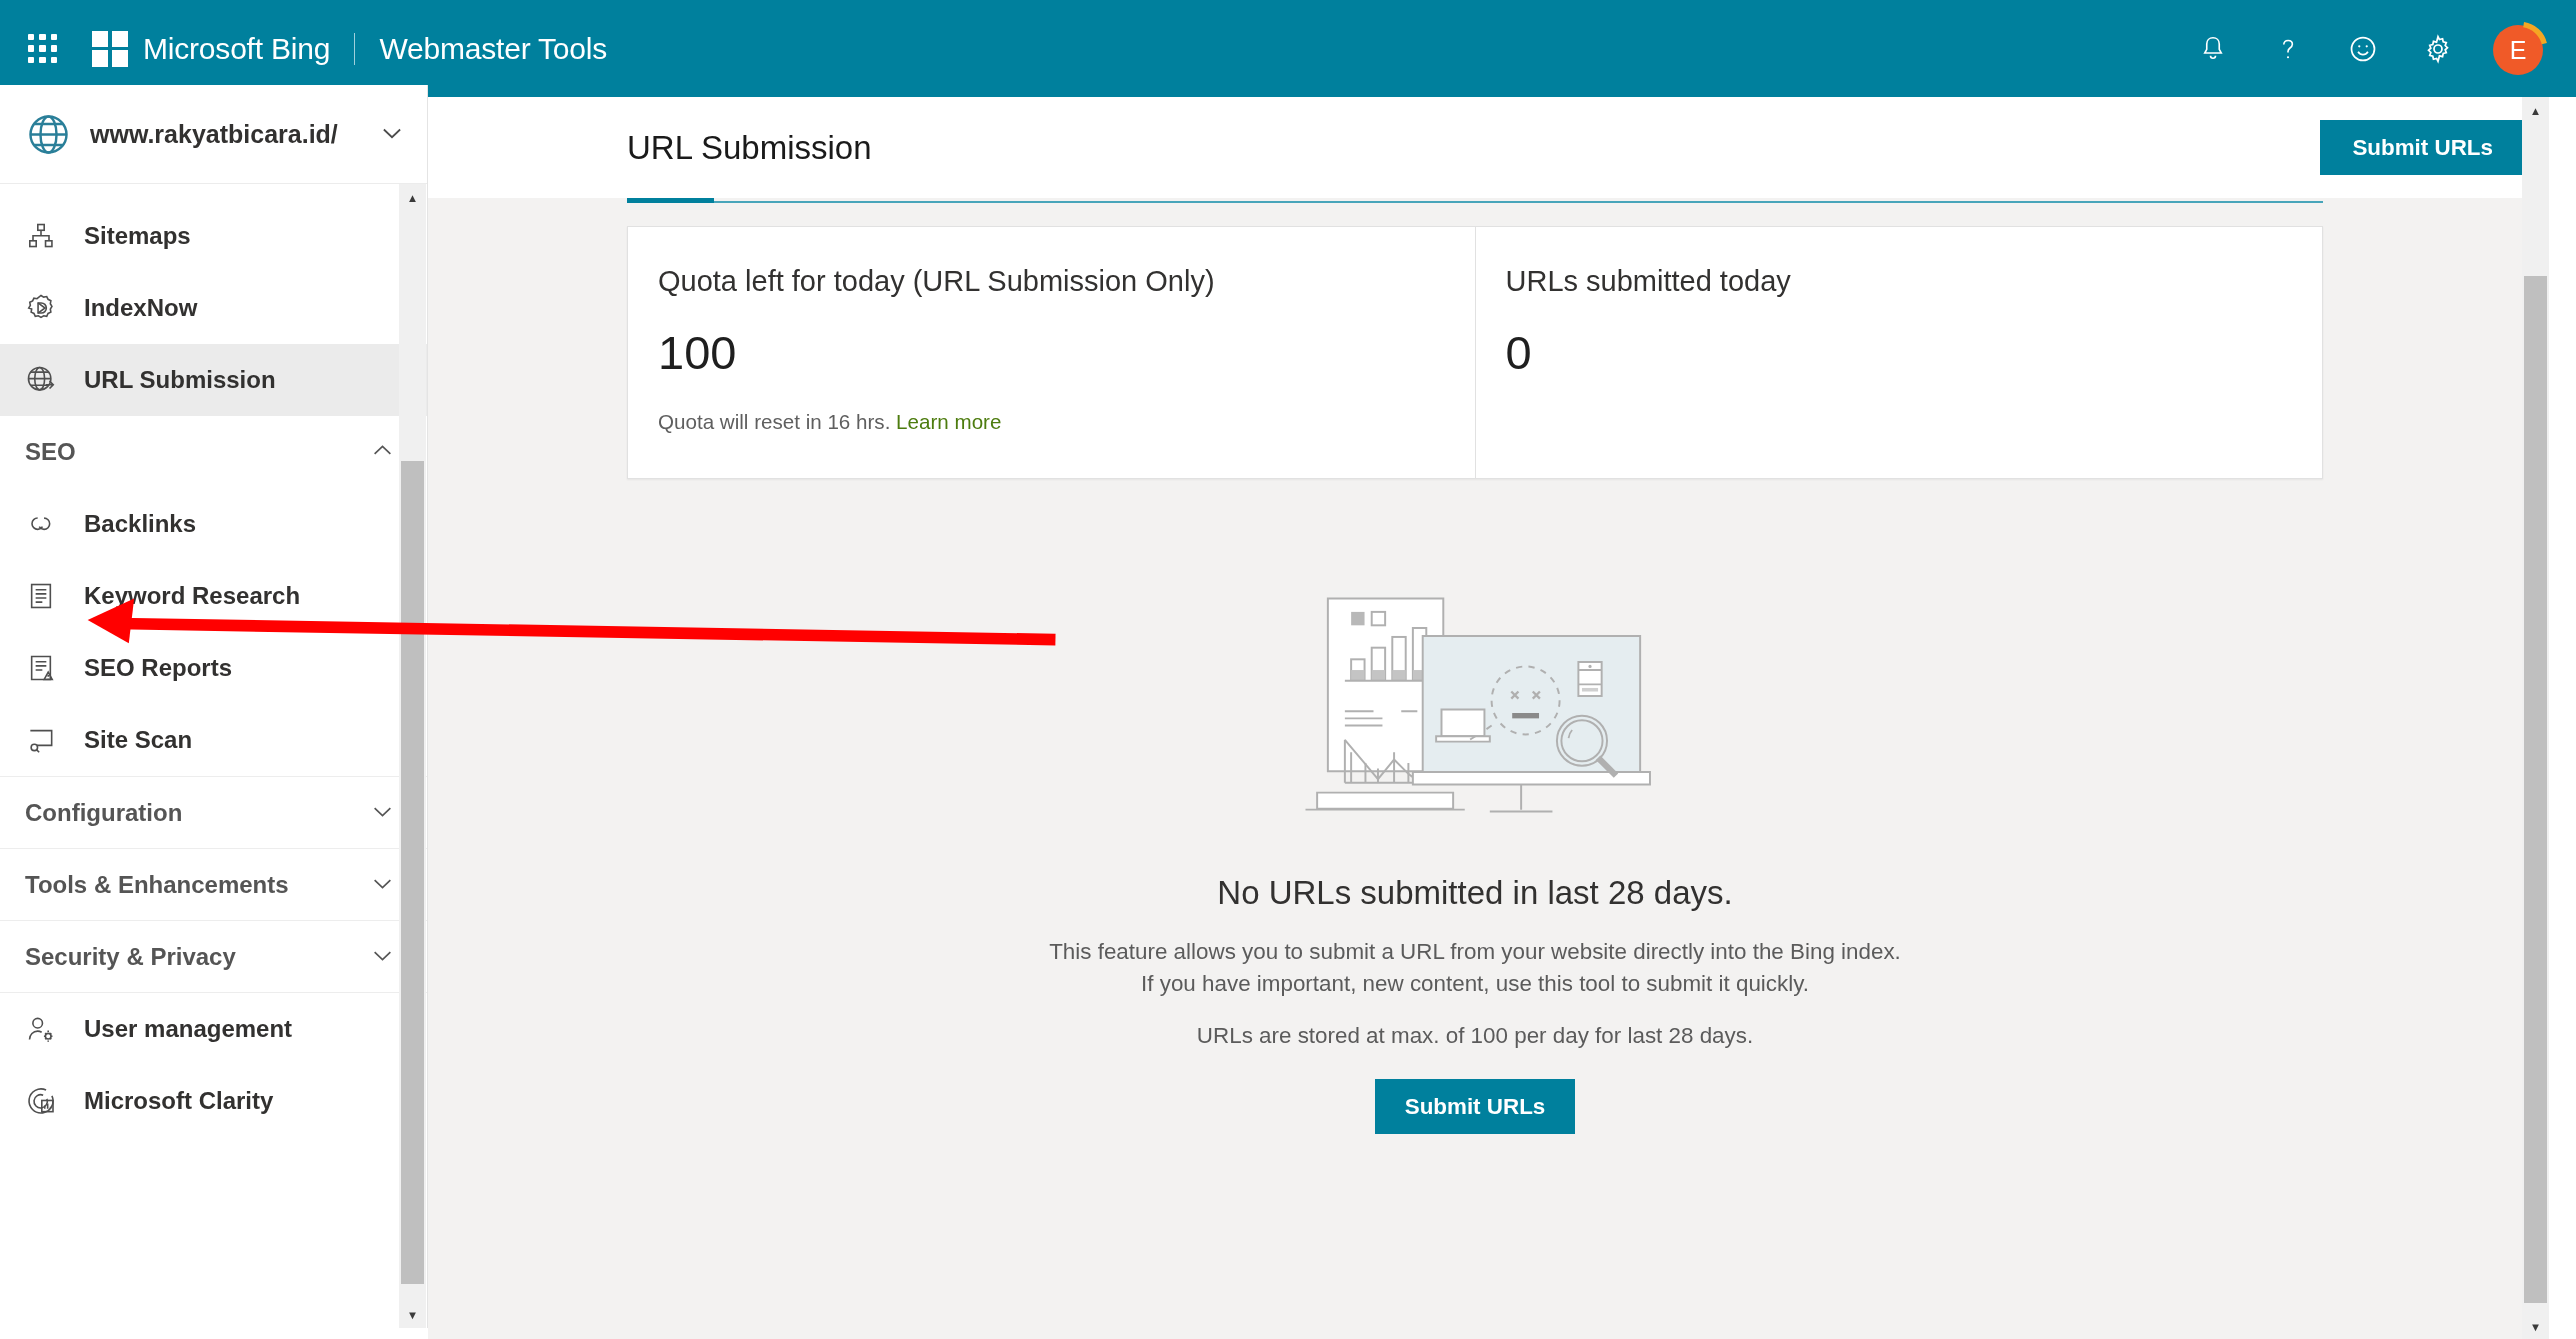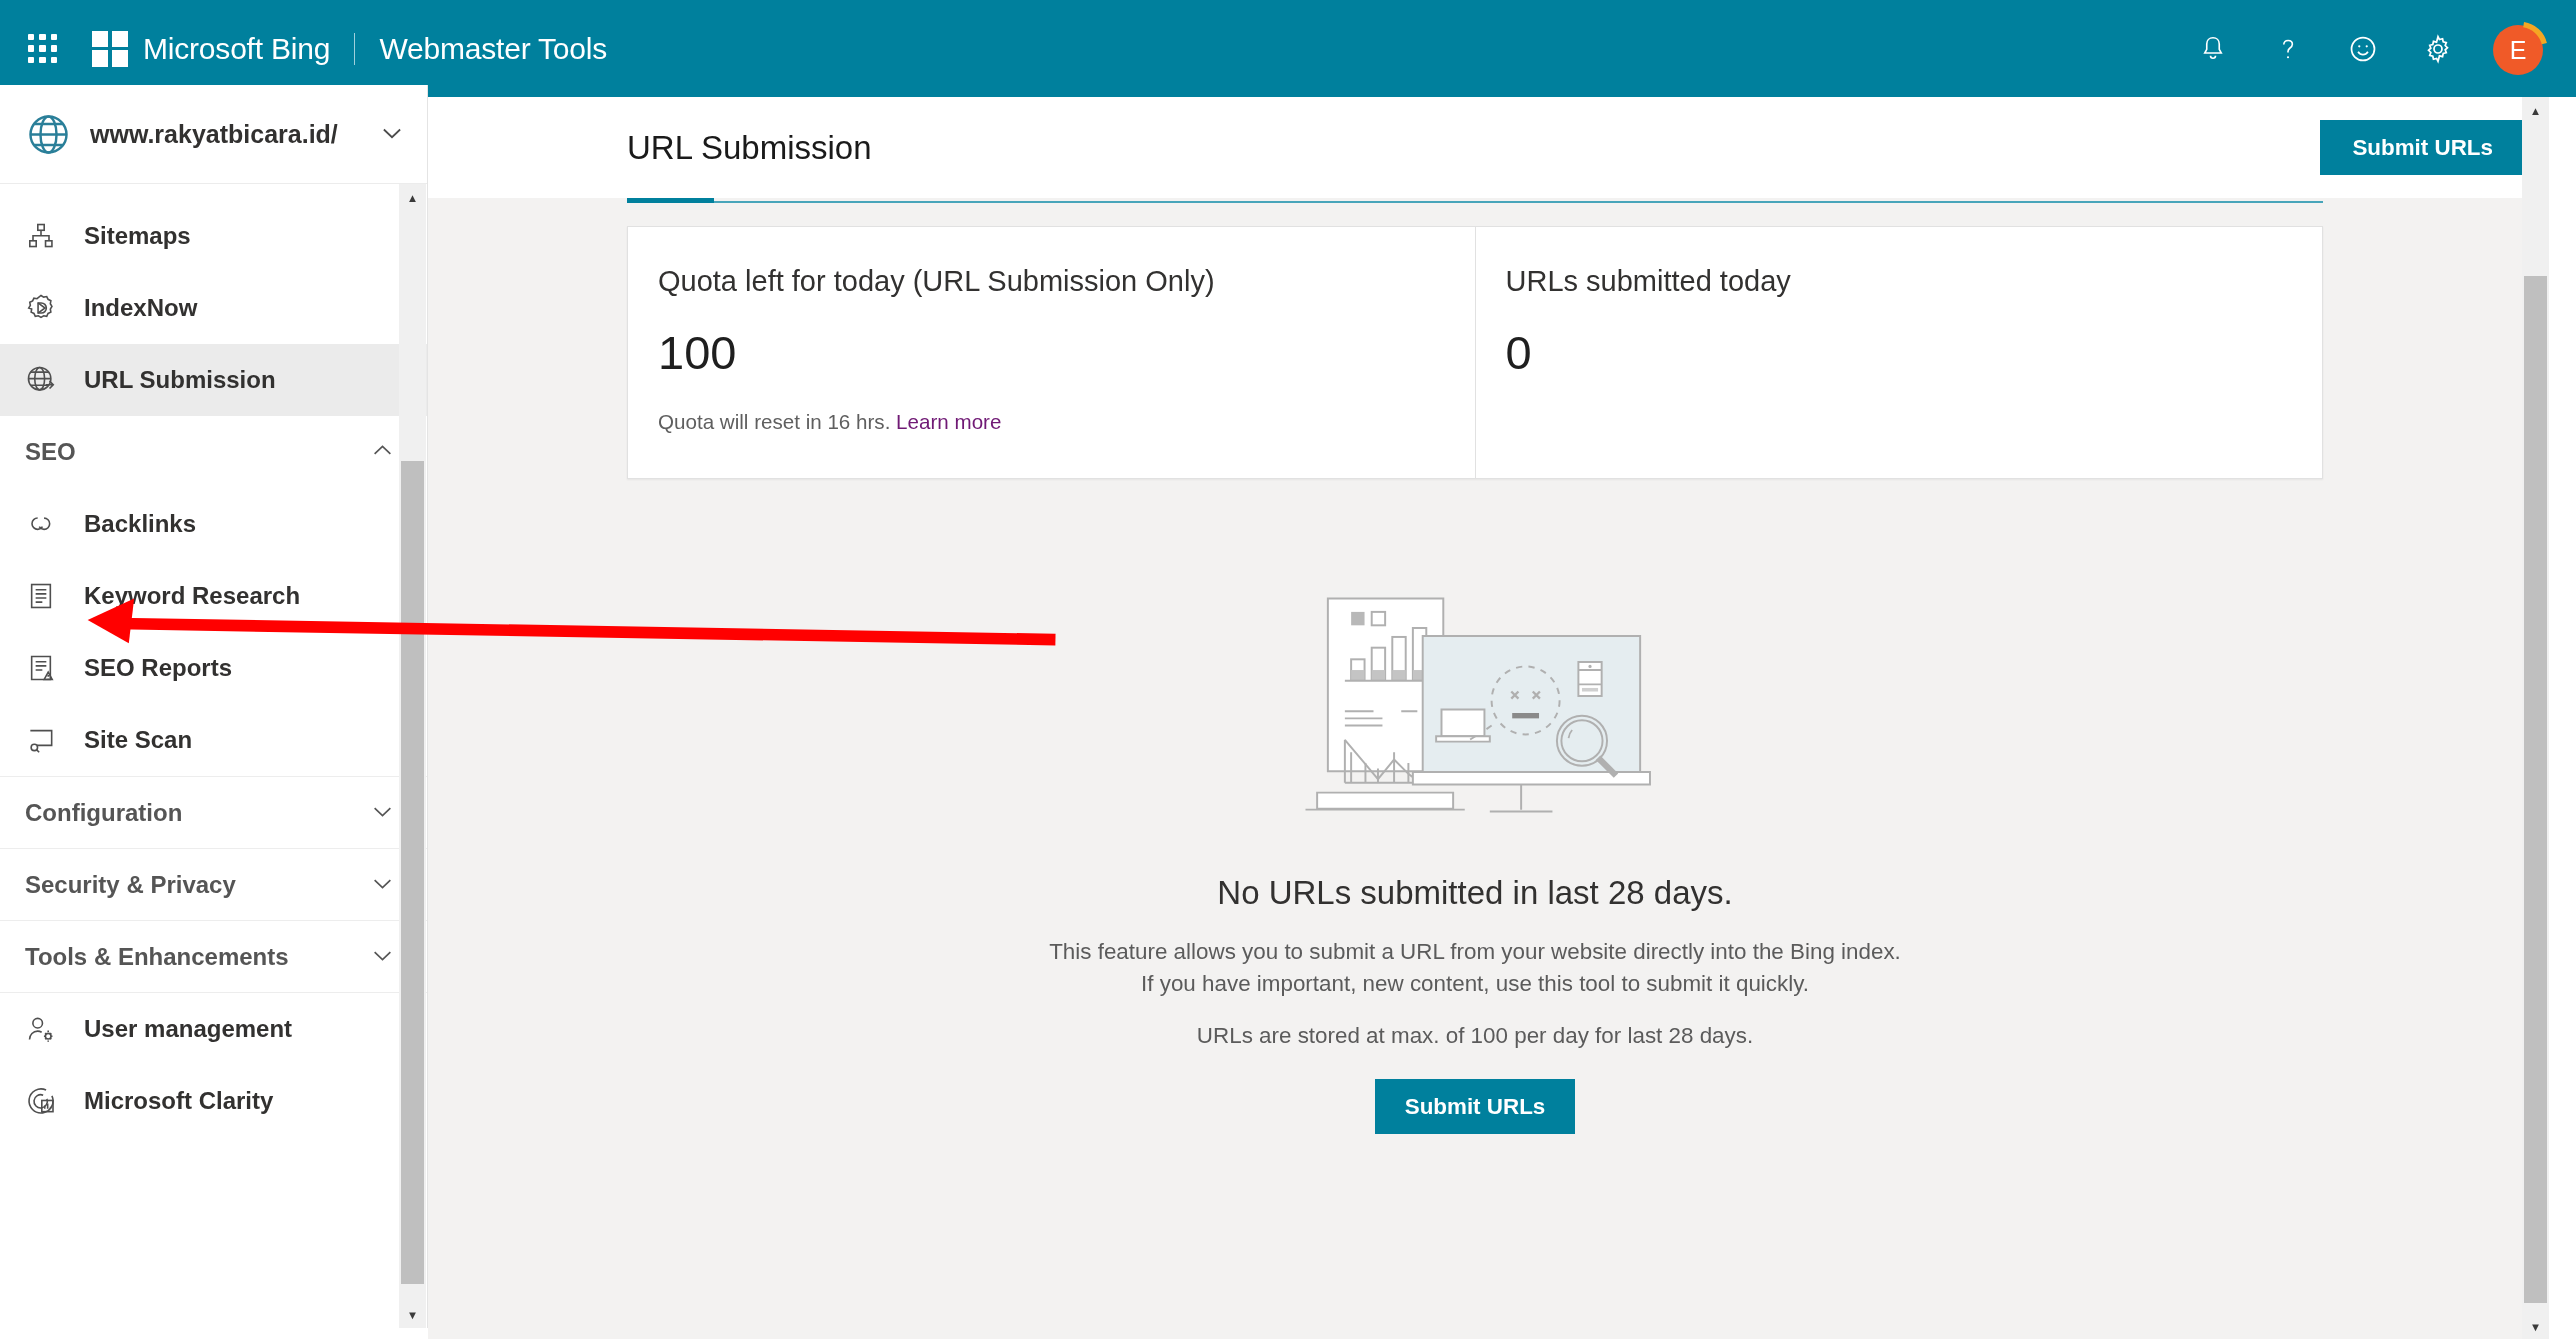--- a/index.html
+++ b/index.html
@@ -166,21 +166,21 @@
   .stat-row {
     display: flex; margin-top: 23px;
     background: #fff; border: 0.9px solid #e1e1e1;
     box-shadow: 0 0.9px 1.8px rgba(0,0,0,0.06);
   }
   .stat-card { flex: 1 1 0; padding: 38px 30px 43px 30px; min-height: 251px; }
   .stat-card + .stat-card { border-left: 0.9px solid #e1e1e1; }
   .stat-title { font-size: 29px; color: #323130; }
   .stat-value { font-size: 47px; color: #1f1f1f; margin-top: 27px; font-weight: 400; }
   .stat-sub { font-size: 20.6px; color: #5f5f5f; margin-top: 30px; }
-  .stat-link { color: #701a75; text-decoration: none; cursor: pointer; }
+  .stat-link { color: #4d7c0f; text-decoration: none; cursor: pointer; }
 
   .empty-state { text-align: center; padding-top: 98px; }
   .empty-illo { display: inline-block; }
   .empty-head {
     font-size: 33px; color: #323130; margin-top: 39px; font-weight: 400;
   }
   .empty-para {
     font-size: 22.4px; color: #5b5b5b; margin-top: 24px; line-height: 1.42;
   }
   .empty-para2 { font-size: 22.4px; color: #5b5b5b; margin-top: 23px; }
@@ -394,30 +394,30 @@
         <div class="nav-group">
           <span class="nav-group-label">Configuration</span>
           <span class="nav-group-caret">
             <svg width="29" height="29" viewBox="0 0 24 24" fill="none" stroke="#555" stroke-width="1.4">
               <path d="M5.5 9.2 12 15.4l6.5-6.2"></path>
             </svg>
           </span>
         </div>
 
         <div class="nav-group">
-          <span class="nav-group-label">Security &amp; Privacy</span>
+          <span class="nav-group-label">Tools &amp; Enhancements</span>
           <span class="nav-group-caret">
             <svg width="29" height="29" viewBox="0 0 24 24" fill="none" stroke="#555" stroke-width="1.4">
               <path d="M5.5 9.2 12 15.4l6.5-6.2"></path>
             </svg>
           </span>
         </div>
 
         <div class="nav-group">
-          <span class="nav-group-label">Tools &amp; Enhancements</span>
+          <span class="nav-group-label">Security &amp; Privacy</span>
           <span class="nav-group-caret">
             <svg width="29" height="29" viewBox="0 0 24 24" fill="none" stroke="#555" stroke-width="1.4">
               <path d="M5.5 9.2 12 15.4l6.5-6.2"></path>
             </svg>
           </span>
         </div>
 
         <div class="nav-divider"></div>
 
         <div class="nav-item">

